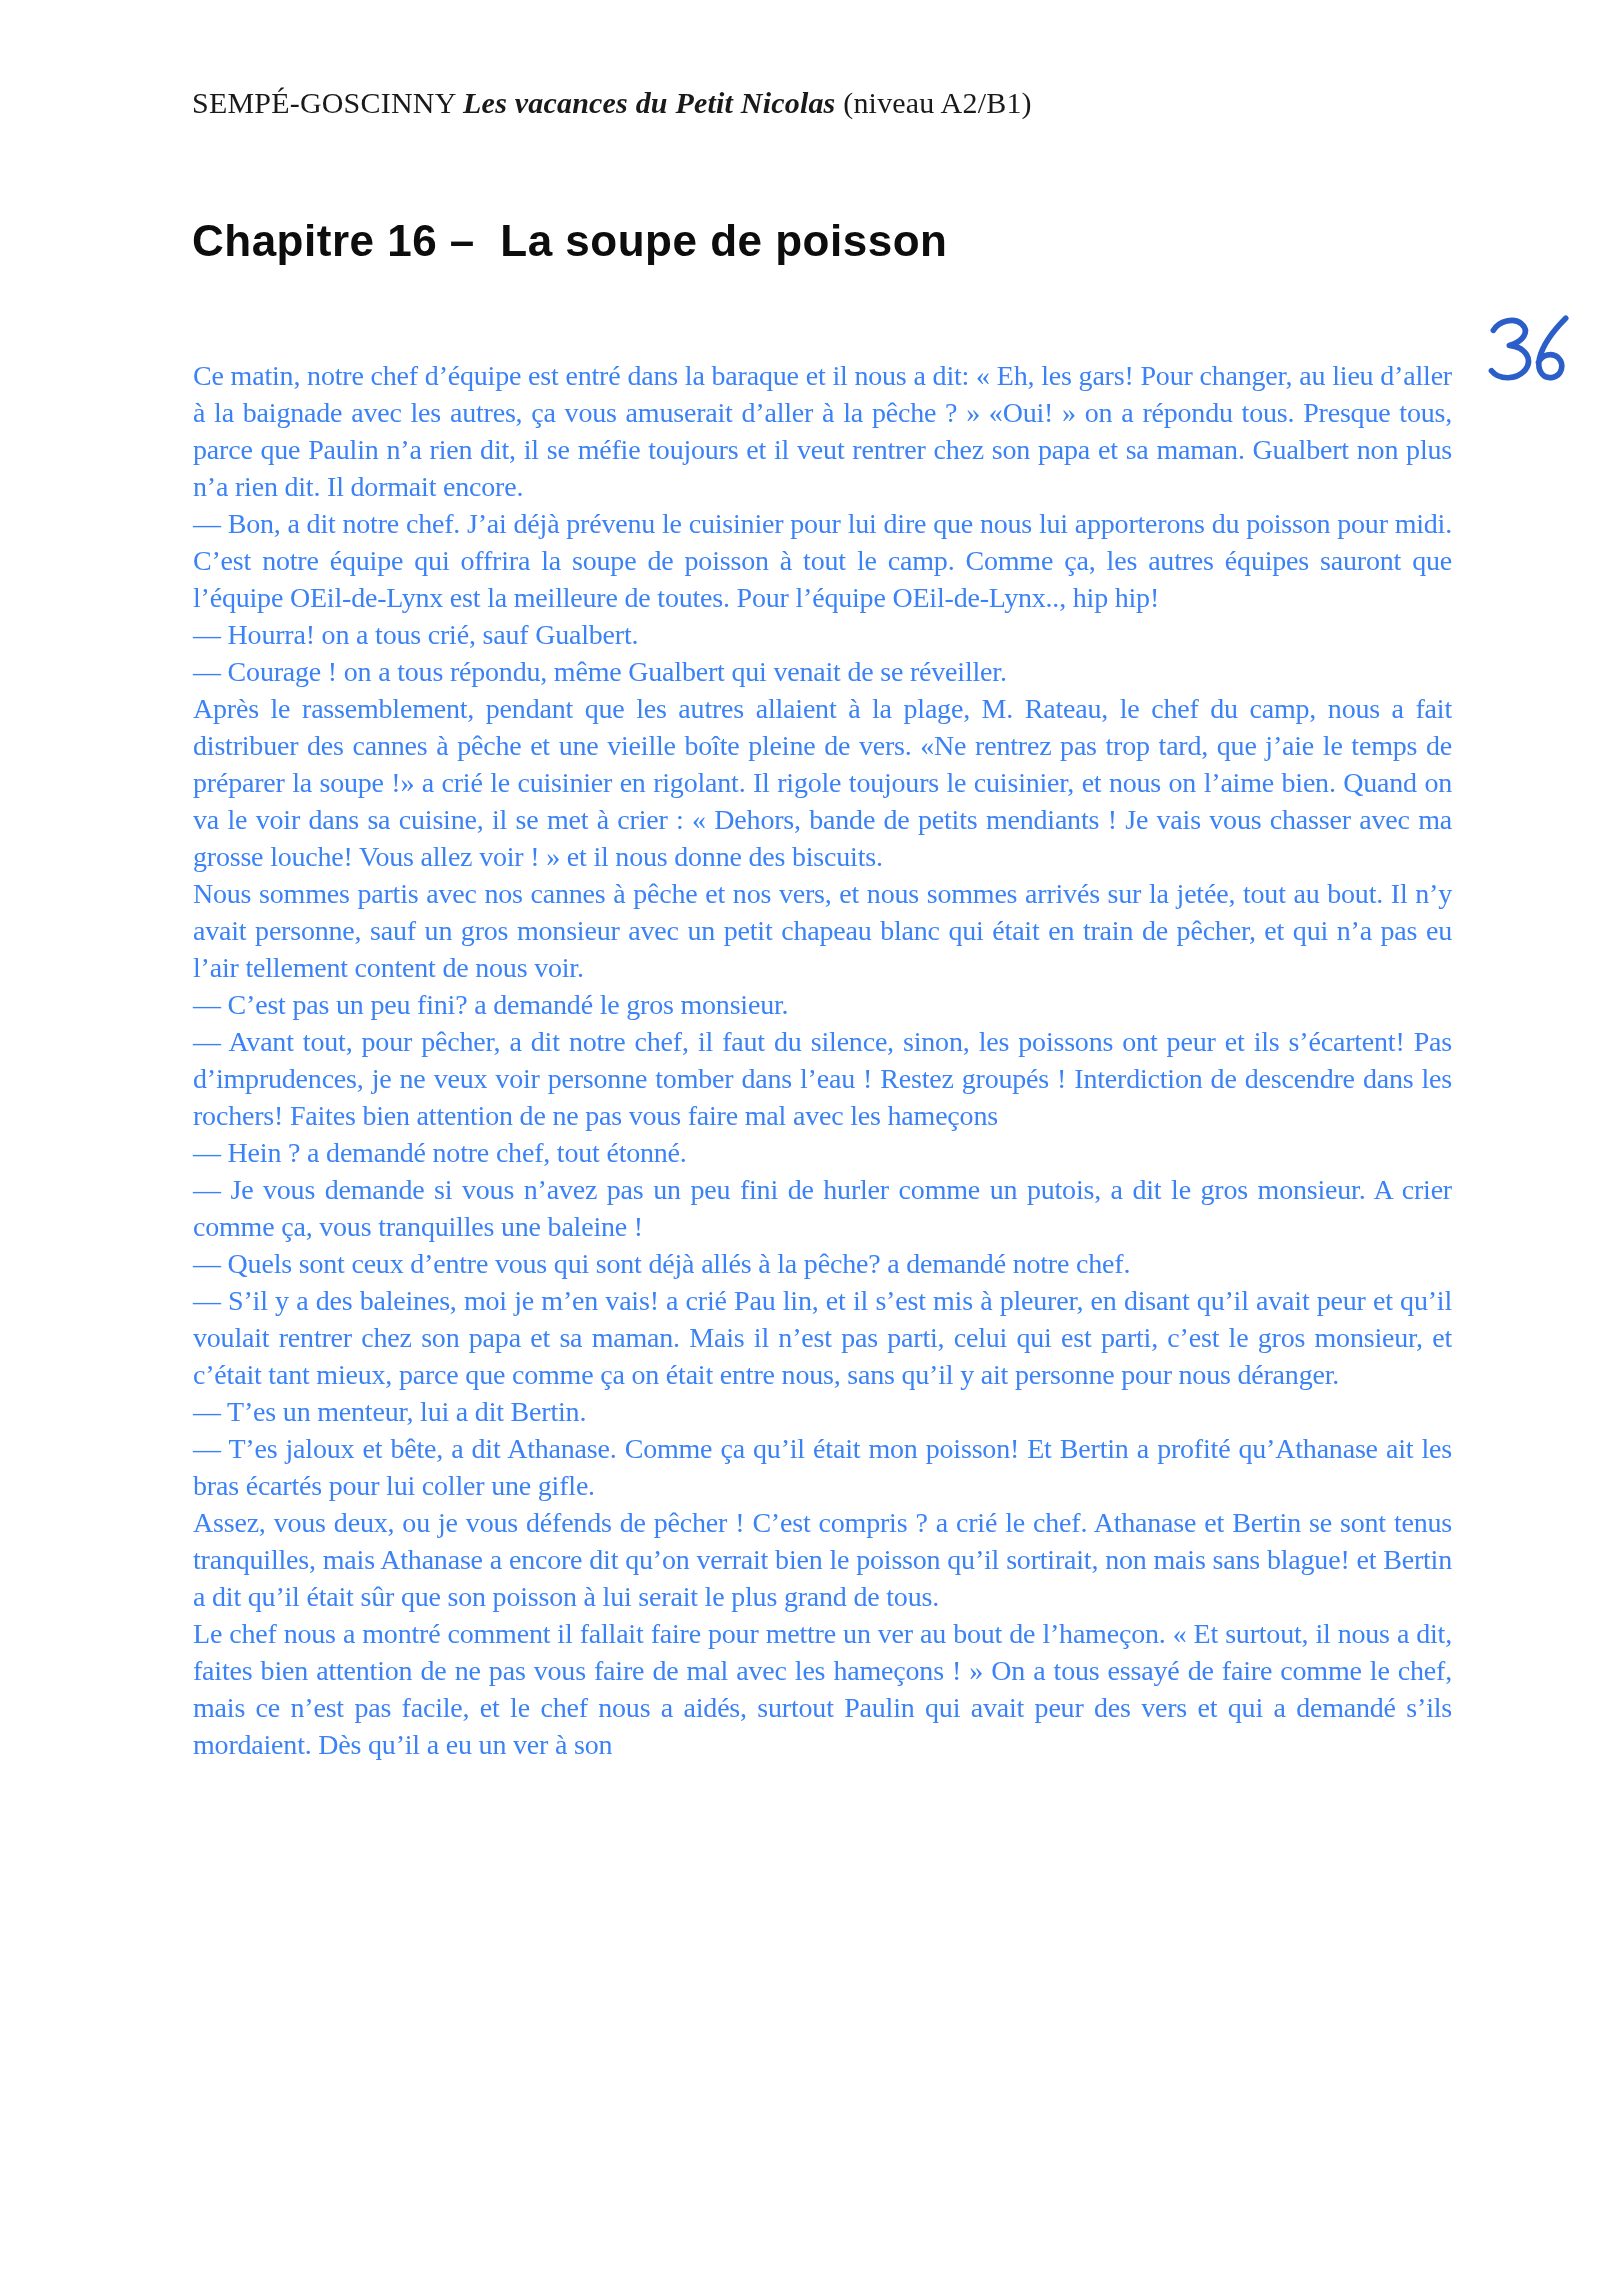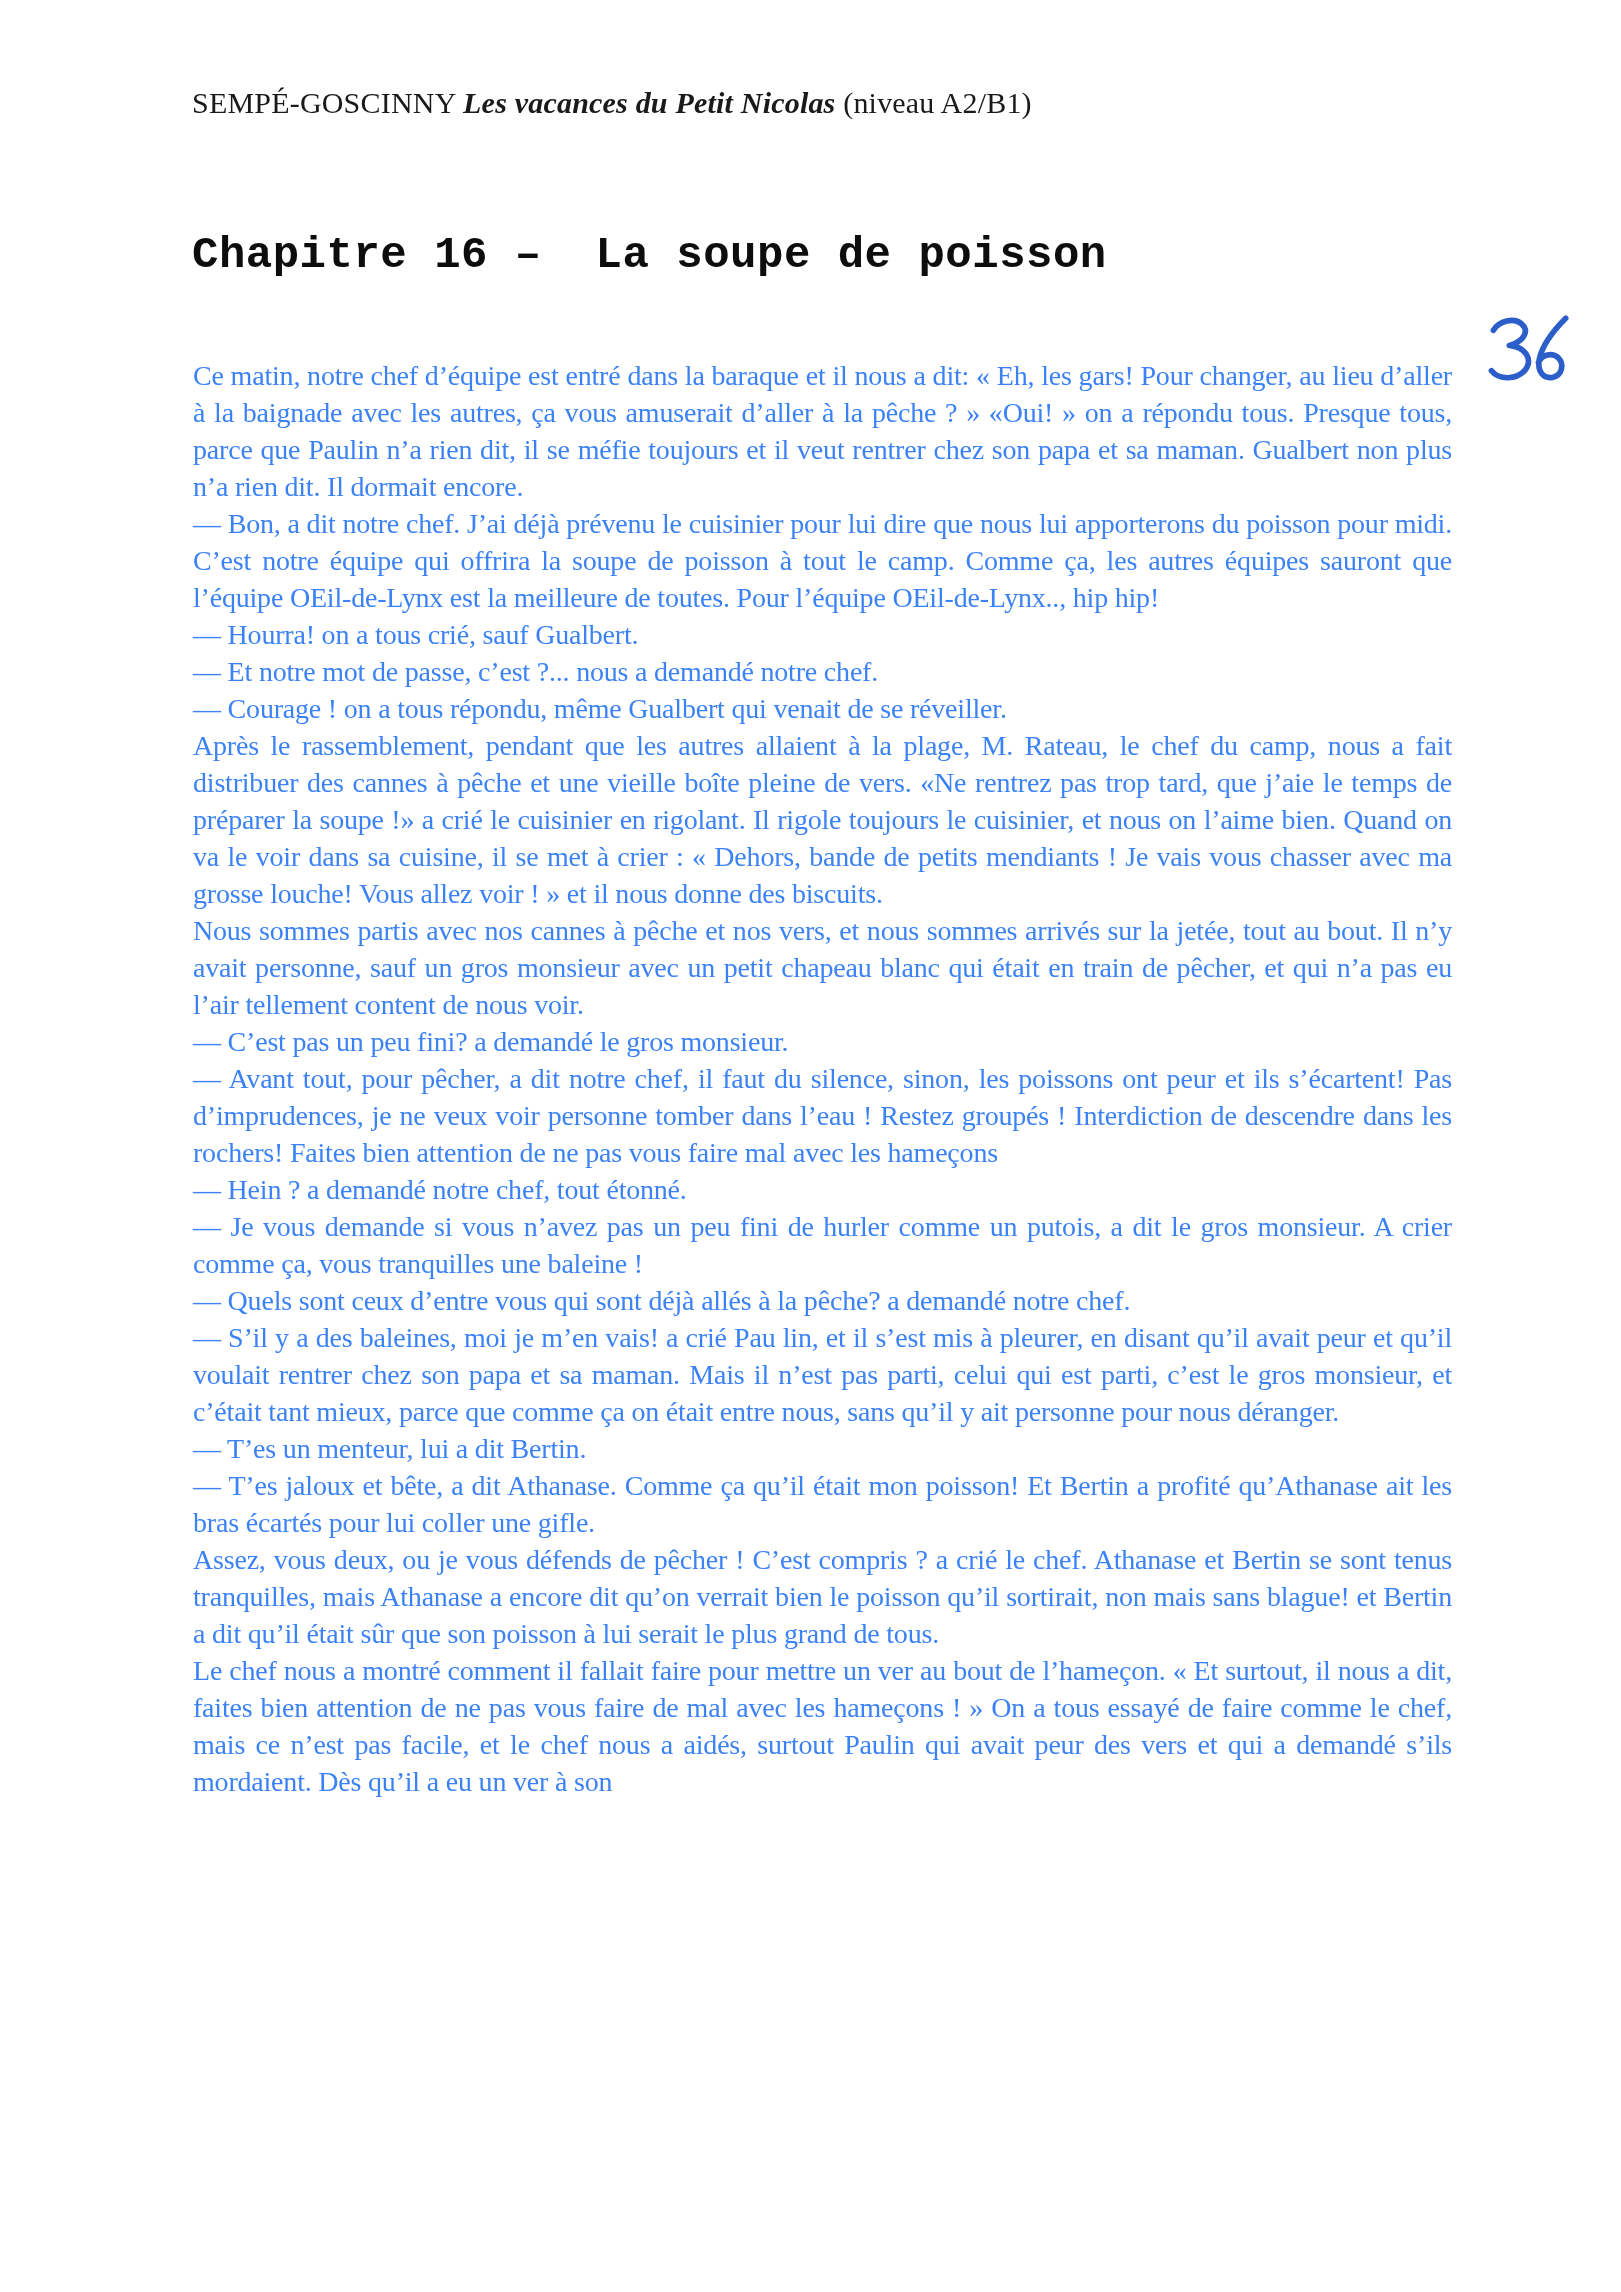--- a/index.html
+++ b/index.html
@@ -21,23 +21,23 @@
     white-space: nowrap;
     color: #1a1a1a;
   }
   .page-header .book-title {
     font-weight: bold;
     font-style: italic;
   }
   .chapter-title {
     position: absolute;
     left: 192px;
-    top: 230px;
+    top: 216px;
     margin: 0;
-    font-family: Liberation Mono, monospace;
+    font-family: Liberation Sans, sans-serif;
     font-size: 44px;
     font-weight: bold;
     letter-spacing: 0.5px;
     white-space: pre-wrap;
     color: #0d0d0d;
   }
   .body-text {
     position: absolute;
     left: 193px;
     top: 357px;
@@ -75,21 +75,20 @@
     <svg width="94" height="76" viewBox="0 0 100 80" xmlns="http://www.w3.org/2000/svg">
       <path d="M 11 17 C 17 7 33 3 41 10 C 50 18 43 29 28 33 C 46 35 53 48 45 59 C 36 70 17 70 9 60" fill="none" stroke-width="6" stroke-linecap="round" stroke-linejoin="round" stroke="#2b5ec8"></path>
       <path d="M 88 4 C 74 18 63 34 60 47 C 57 61 65 69 74 67 C 84 65 87 53 80 46 C 73 40 63 43 59 51" fill="none" stroke-width="6" stroke-linecap="round" stroke-linejoin="round" stroke="#2b5ec8"></path>
     </svg>
   </div>
 
   <div class="body-text">
     <p>Ce matin, notre chef d’équipe est entré dans la baraque et il nous a dit: « Eh, les gars! Pour changer, au lieu d’aller à la baignade avec les autres, ça vous amuserait d’aller à la pêche ? » «Oui! » on a répondu tous. Presque tous, parce que Paulin n’a rien dit, il se méfie toujours et il veut rentrer chez son papa et sa maman. Gualbert non plus n’a rien dit. Il dormait encore.</p>
     <p>— Bon, a dit notre chef. J’ai déjà prévenu le cuisinier pour lui dire que nous lui apporterons du poisson pour midi. C’est notre équipe qui offrira la soupe de poisson à tout le camp. Comme ça, les autres équipes sauront que l’équipe OEil-de-Lynx est la meilleure de toutes. Pour l’équipe OEil-de-Lynx.., hip hip!</p>
     <p>— Hourra! on a tous crié, sauf Gualbert.</p>
-    <p>— Et notre mot de passe, c’est ?... nous a demandé notre chef.</p>
     <p>— Courage ! on a tous répondu, même Gualbert qui venait de se réveiller.</p>
     <p>Après le rassemblement, pendant que les autres allaient à la plage, M. Rateau, le chef du camp, nous a fait distribuer des cannes à pêche et une vieille boîte pleine de vers. «Ne rentrez pas trop tard, que j’aie le temps de préparer la soupe !» a crié le cuisinier en rigolant. Il rigole toujours le cuisinier, et nous on l’aime bien. Quand on va le voir dans sa cuisine, il se met à crier : « Dehors, bande de petits mendiants ! Je vais vous chasser avec ma grosse louche! Vous allez voir ! » et il nous donne des biscuits.</p>
     <p>Nous sommes partis avec nos cannes à pêche et nos vers, et nous sommes arrivés sur la jetée, tout au bout. Il n’y avait personne, sauf un gros monsieur avec un petit chapeau blanc qui était en train de pêcher, et qui n’a pas eu l’air tellement content de nous voir.</p>
     <p>— C’est pas un peu fini? a demandé le gros monsieur.</p>
     <p>— Avant tout, pour pêcher, a dit notre chef, il faut du silence, sinon, les poissons ont peur et ils s’écartent! Pas d’imprudences, je ne veux voir personne tomber dans l’eau ! Restez groupés ! Interdiction de descendre dans les rochers! Faites bien attention de ne pas vous faire mal avec les hameçons</p>
     <p>— Hein ? a demandé notre chef, tout étonné.</p>
     <p>— Je vous demande si vous n’avez pas un peu fini de hurler comme un putois, a dit le gros monsieur. A crier comme ça, vous tranquilles une baleine !</p>
     <p>— Quels sont ceux d’entre vous qui sont déjà allés à la pêche? a demandé notre chef.</p>
     <p>— S’il y a des baleines, moi je m’en vais! a crié Pau lin, et il s’est mis à pleurer, en disant qu’il avait peur et qu’il voulait rentrer chez son papa et sa maman. Mais il n’est pas parti, celui qui est parti, c’est le gros monsieur, et c’était tant mieux, parce que comme ça on était entre nous, sans qu’il y ait personne pour nous déranger.</p>
     <p>— T’es un menteur, lui a dit Bertin.</p>

